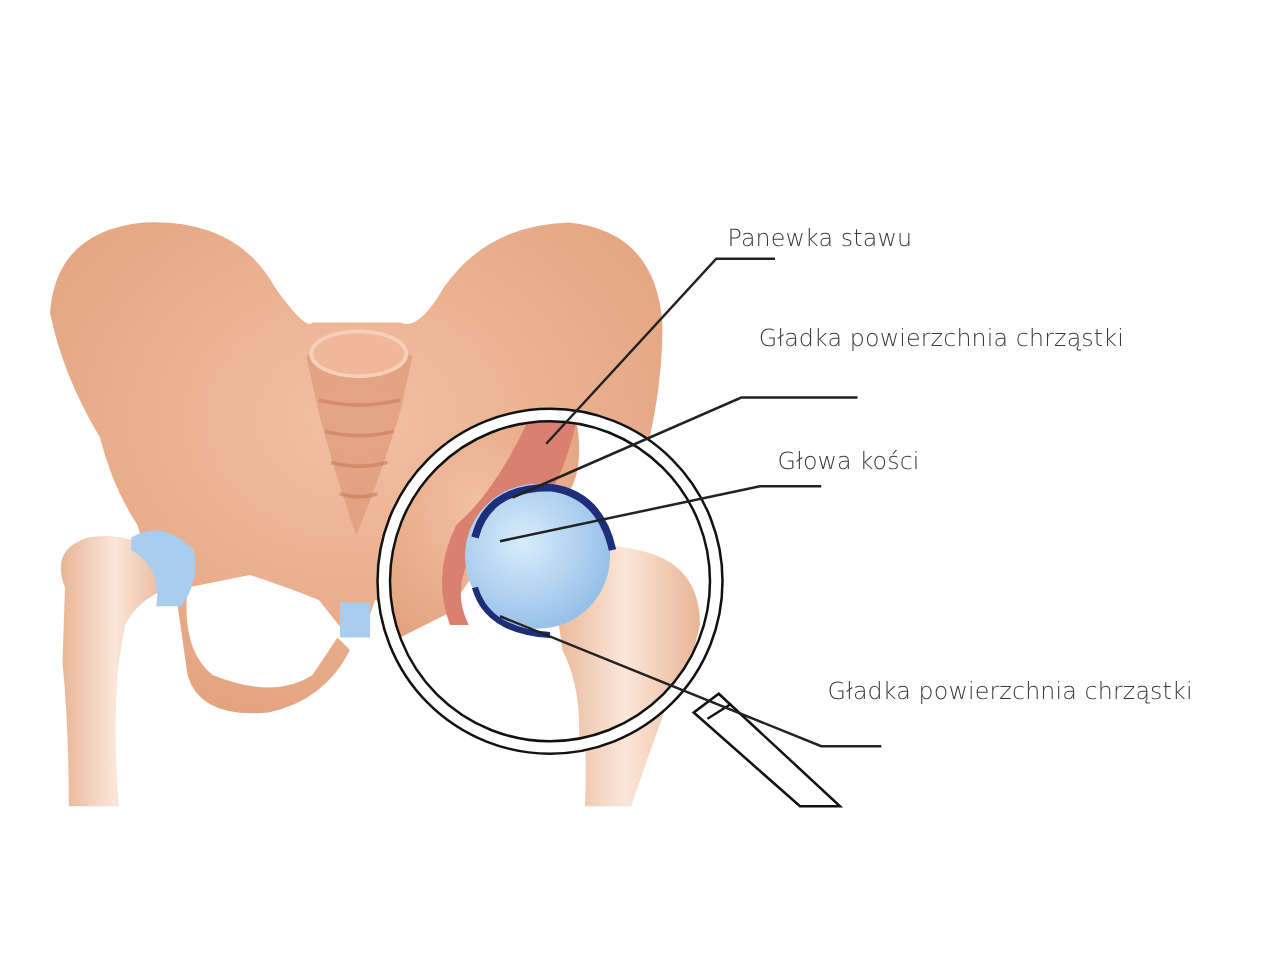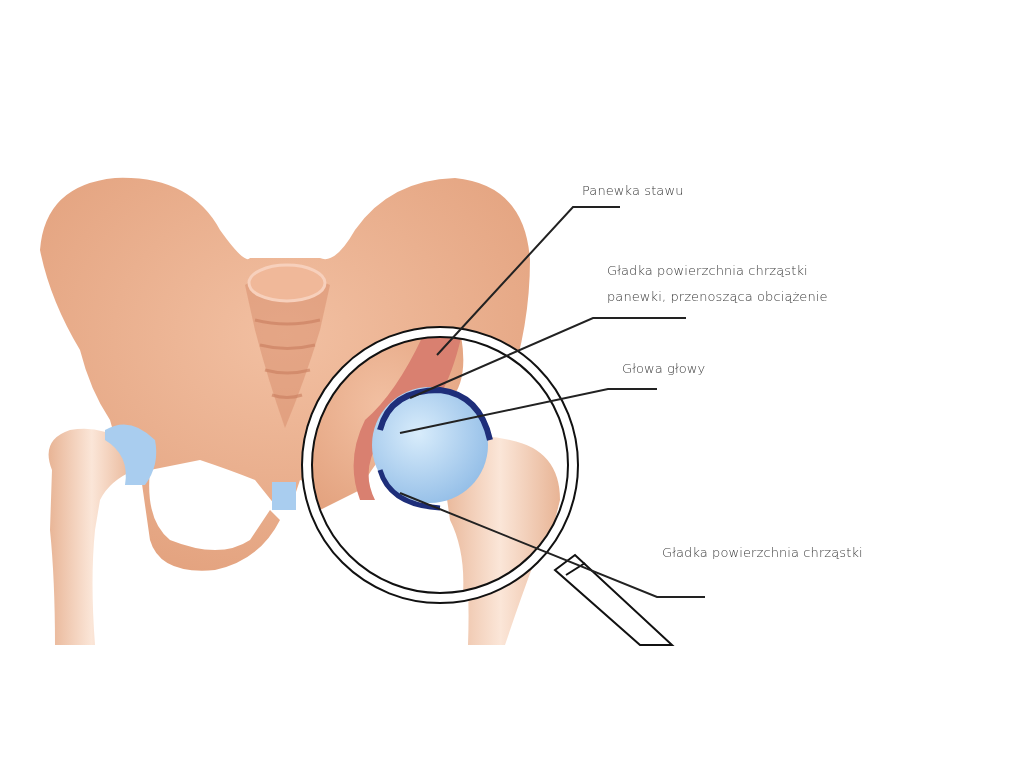--- a/index.html
+++ b/index.html
@@ -1,18 +1,18 @@
 <!DOCTYPE html>
 <html><head>
 <meta charset="utf-8">
 <style>
   html, body { margin:0; padding:0; background:#ffffff; }
   body { width:1024px; height:768px; position:relative; overflow:hidden; font-family:"DejaVu Sans", sans-serif; }
   #art { position:absolute; left:0; top:0; width:1024px; height:768px; }
-  .label { position:absolute; color:#3a3a3a; font-size:13px; line-height:26px; font-weight:300; letter-spacing:0.1px; white-space:nowrap; }
+  .label { position:absolute; color:#3a3a3a; font-size:19px; line-height:26px; font-weight:300; letter-spacing:0.1px; white-space:nowrap; }
 </style>
 </head>
 <body>
 
 <svg id="art" viewBox="0 0 1024 768" xmlns="http://www.w3.org/2000/svg">
   <defs>
     <radialGradient id="boneGrad" cx="50%" cy="40%" r="70%">
       <stop offset="0%" stop-color="#f2c0a2"></stop>
       <stop offset="100%" stop-color="#e2a07c"></stop>
     </radialGradient>
@@ -78,20 +78,19 @@
     <polyline points="400,433 608,389 657,389"></polyline>
     <polyline points="400,493 657,597 705,597"></polyline>
   </g>
 </svg>
 
 <div class="label" style="left:582px;top:178px;">
   <div>Panewka stawu</div>
 </div>
 <div class="label" style="left:607px;top:258px;">
   <div>Gładka powierzchnia chrząstki</div>
-  <div>panewki, przenosząca obciążenie</div>
 </div>
 <div class="label" style="left:622px;top:356px;">
-  <div>Głowa głowy</div>
+  <div>Głowa kości</div>
 </div>
 <div class="label" style="left:662px;top:540px;">
   <div>Gładka powierzchnia chrząstki</div>
 </div>
 
 </body></html>

